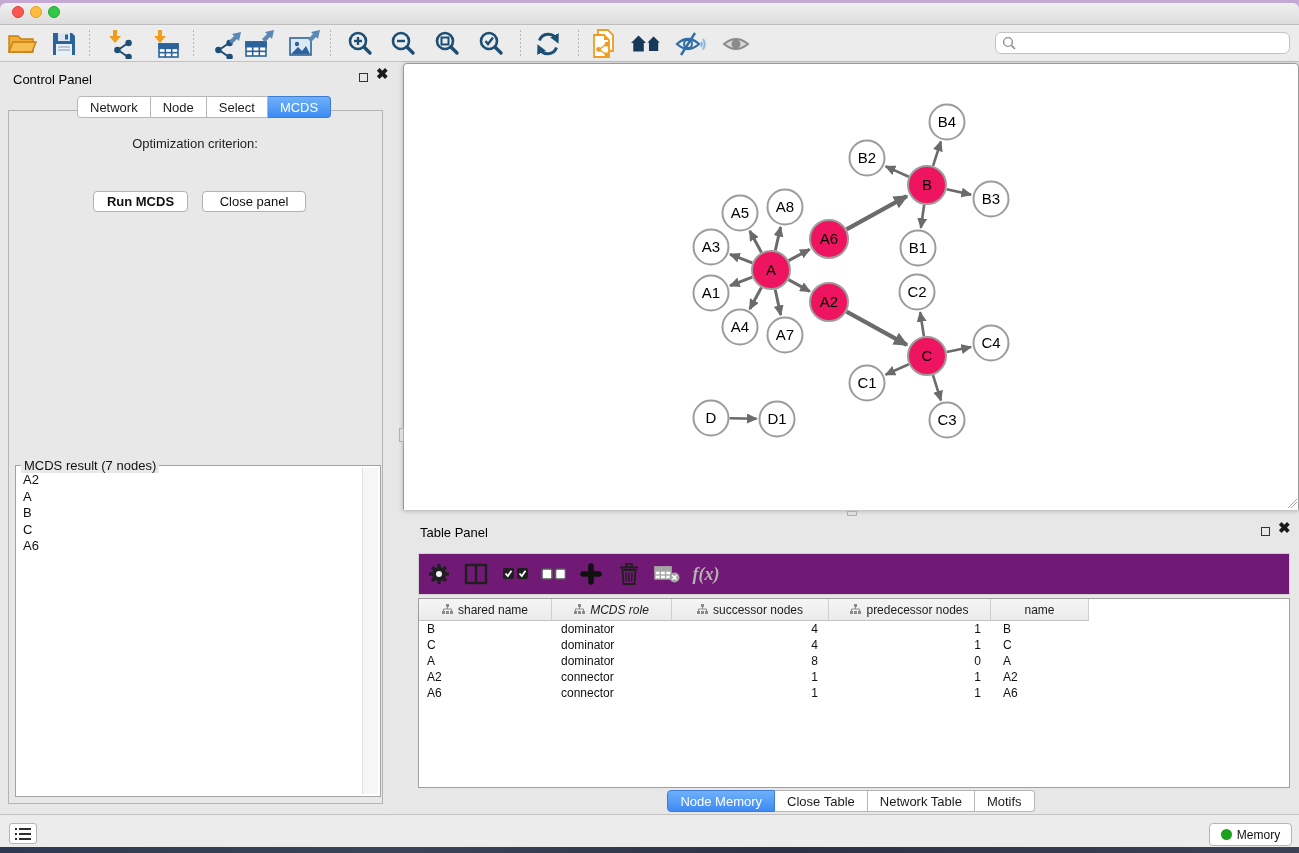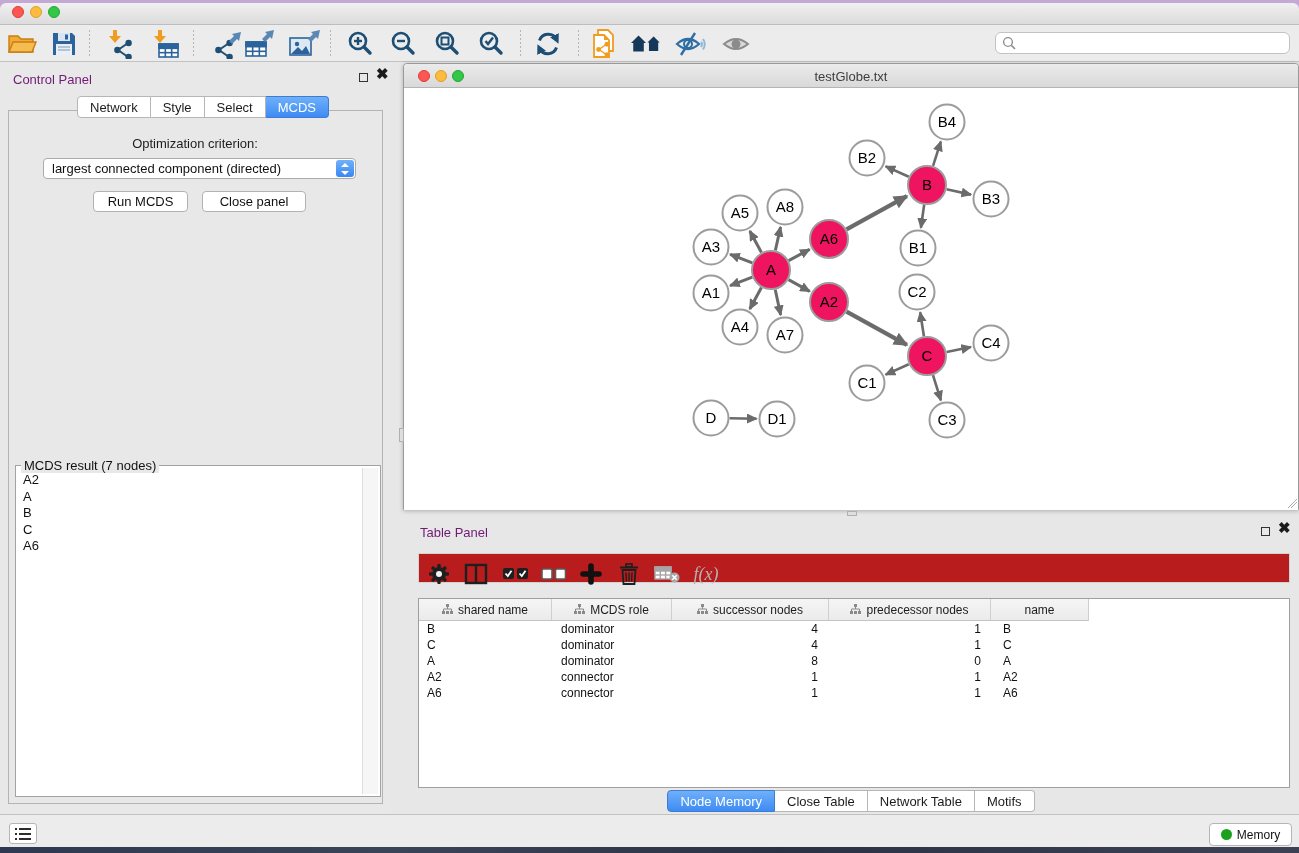--- a/index.html
+++ b/index.html
@@ -17,57 +17,57 @@
 .tl.green { background:#33c748; border:1px solid #23a532; }
 #titlebar .title { position:absolute; width:100%; text-align:center; top:4px; font-size:13px; color:#3e3e3e; }
 
 #toolbar { left:0; top:25px; width:1299px; height:37px; background:#ececec; border-bottom:1px solid #c2c2c2; }
 .tb-icon { position:absolute; top:4px; width:32px; height:30px; display:flex; align-items:center; justify-content:center; }
 .tb-sep { position:absolute; top:5px; width:1px; height:26px; background-image:linear-gradient(#b5b5b5 50%, transparent 50%); background-size:1px 4px; }
 #searchbox { position:absolute; left:995px; top:7px; width:295px; height:22px; background:#fff; border:1px solid #c3c3c3; border-radius:6px; display:flex; align-items:center; padding-left:6px; }
 #searchbox input { border:none; outline:none; flex:1; font-size:12px; background:transparent; }
 
 #control-panel { left:0; top:62px; width:390px; height:758px; background:#e8e8e8; }
-.panel-title { position:absolute; font-size:13px; color:#701a75; }
+.panel-title { position:absolute; font-size:13px; color:#000000; }
 .win-btn { position:absolute; font-size:12px; color:#1a1a1a; line-height:12px; }
 .float-btn { width:9px; height:9px; border:1.5px solid #333; }
 .close-btn { font-weight:bold; font-size:15px; }
 #cp-body { position:absolute; left:8px; top:48px; width:375px; height:694px; border:1px solid #b4b4b4; }
 #cp-tabs { position:absolute; left:77px; top:34px; height:22px; display:flex; z-index:3; }
 .seg-tab { height:22px; display:flex; align-items:center; justify-content:center; font-size:13px; background:#fff; border:1px solid #b6b6b6; border-left:none; color:#1c1c1c; padding:0 12px; }
 .seg-tab.first { border-left:1px solid #b6b6b6; border-radius:4px 0 0 4px; }
 .seg-tab.last { border-radius:0 4px 4px 0; }
 .seg-tab.active { background:linear-gradient(#6fb0f9,#3d8bf4); color:#fff; border-color:#3d7cd0; }
 #opt-label { position:absolute; left:0; top:74px; width:100%; text-align:center; font-size:13px; color:#1d1d1d; }
 #dropdown { position:absolute; left:43px; top:96px; width:313px; height:21px; background:#fff; border:1px solid #ababab; border-radius:4px; }
 #dropdown .dd-text { position:absolute; left:8px; top:2px; font-size:13px; color:#111; }
 #dropdown .dd-spinner { position:absolute; right:1px; top:1px; width:18px; height:17px; background:linear-gradient(#70b1f9,#3a87f3); border-radius:3px; }
 .chev { position:absolute; left:4.5px; width:0; height:0; border-left:4.5px solid transparent; border-right:4.5px solid transparent; }
 .chev.up { top:2.5px; border-bottom:4.5px solid #fff; }
 .chev.down { bottom:2.5px; border-top:4.5px solid #fff; }
 .cp-btn { position:absolute; top:129px; height:21px; background:#fff; border:1px solid #b2b2b2; border-radius:4px; font-size:13px; color:#111; font-family:"Liberation Sans",sans-serif; }
-#run-btn { left:93px; width:95px; }
+#run-btn { left:93px; width:95px;font-weight:bold; }
 #closepanel-btn { left:202px; width:104px; }
 
 #groupbox { position:absolute; left:15px; top:403px; width:366px; height:332px; border:1px solid #a3a3a3; background:#fff; }
 #groupbox .legend { position:absolute; left:5px; top:-8px; background:#e8e8e8; font-size:13px; color:#111; padding:0 3px; }
 #mcds-list { position:absolute; left:2px; top:6px; font-size:13px; color:#111; line-height:16.5px; padding-left:5px; }
 #gb-track { position:absolute; right:2px; top:2px; bottom:2px; width:16px; background:#f6f6f6; border-left:1px solid #dedede; }
 
 #net-window { left:403px; top:63px; width:896px; height:447px; background:#fff; border:1px solid #9a9a9a; border-radius:4px 4px 0 0; box-shadow:0 1px 4px rgba(0,0,0,.25); }
 #nw-titlebar { position:absolute; left:0; top:0; width:100%; height:24px; background:linear-gradient(#ebebeb,#d9d9d9); border-bottom:1px solid #b4b4b4; border-radius:4px 4px 0 0; }
 #nw-titlebar .title { position:absolute; width:100%; text-align:center; top:5px; font-size:13px; color:#3e3e3e; }
 #nw-content { position:absolute; left:0; top:25px; width:894px; height:421px; background:#fff; overflow:hidden; }
 #resize-corner { position:absolute; right:1px; bottom:1px; width:12px; height:12px;
   background:linear-gradient(135deg, transparent 0 50%, #aaa 50% 54%, transparent 54% 62%, #aaa 62% 66%, transparent 66% 74%, #aaa 74% 78%, transparent 78%); }
 .notch-left { position:absolute; left:-5px; top:364px; width:5px; height:14px; background:#dedede; border:1px solid #b0b0b0; }
 .notch-bottom { position:absolute; left:443px; bottom:-7px; width:10px; height:5px; background:#dedede; border:1px solid #b0b0b0; }
 
 #table-panel { left:403px; top:520px; width:896px; height:296px; }
-#tp-toolbar { position:absolute; left:15px; top:33px; width:872px; height:30px; background:#b91c1c; border:1px solid #d2d2d2; }
+#tp-toolbar { position:absolute; left:15px; top:33px; width:872px; height:42px; background:#701a75; border:1px solid #d2d2d2;font-weight:bold; }
 .tp-icon { position:absolute; top:5px; width:30px; height:30px; display:flex; align-items:center; justify-content:center; }
 #tp-table { position:absolute; left:15px; top:78px; width:872px; height:190px; background:#fff; border:1px solid #9f9f9f; }
 #tp-header { position:absolute; left:0; top:0; height:22px; display:flex; }
 .th { height:22px; background:linear-gradient(#f5f5f5,#ebebeb); border-right:1px solid #cfcfcf; border-bottom:1px solid #c4c4c4; display:flex; align-items:center; justify-content:center; font-size:12px; color:#1c1c1c; gap:5px; }
 #tp-rows { position:absolute; left:0; top:22px; width:100%; }
 .tr { display:flex; height:16px; font-size:12px; color:#111; align-items:center; }
 .td { height:16px; line-height:16px; white-space:nowrap; }
 
 #tp-tabs { position:absolute; left:0; top:270px; width:100%; display:flex; justify-content:center; }
 
@@ -262,54 +262,41 @@
   </div>
 </div>
 
 <div id="control-panel" class="abs">
   <div class="panel-title" style="left:13px; top:10px">Control Panel</div>
   <span class="win-btn float-btn" style="left:359px; top:11px"></span>
   <span class="win-btn close-btn" style="left:376px; top:6px">✖</span>
   <div id="cp-body"></div>
   <div id="cp-tabs">
       <div class="seg-tab first">Network</div>
-      <div class="seg-tab">Style</div>
+      <div class="seg-tab">Node</div>
       <div class="seg-tab">Select</div>
       <div class="seg-tab last active">MCDS</div>
     </div>
   <div id="opt-label">Optimization criterion:</div>
-  <div id="dropdown">
-    <span class="dd-text">largest connected component (directed)</span>
-    <span class="dd-spinner">
-        <span class="chev up"></span>
-        <span class="chev down"></span>
-      </span>
-  </div>
   <button class="cp-btn" id="run-btn">Run MCDS</button>
   <button class="cp-btn" id="closepanel-btn">Close panel</button>
   <div id="groupbox">
     <span class="legend">MCDS result (7 nodes)</span>
     <div id="mcds-list">
         <div>A2</div>
         <div>A</div>
         <div>B</div>
         <div>C</div>
         <div>A6</div>
       </div>
     <div id="gb-track"></div>
   </div>
 </div>
 
 <div id="net-window" class="abs">
-  <div id="nw-titlebar">
-    <span class="tl red" style="left:14px; top:6px"></span>
-    <span class="tl yellow" style="left:31px; top:6px"></span>
-    <span class="tl green" style="left:48px; top:6px"></span>
-    <div class="title">testGlobe.txt</div>
-  </div>
   <div id="nw-content">
     <svg id="graph" width="894" height="421">
         <defs>
           <marker id="arr" viewBox="0 0 12 11" refX="10.5" refY="5.5" markerWidth="11" markerHeight="10" orient="auto" markerUnits="userSpaceOnUse">
             <path d="M0,0 L12,5.5 L0,11 Z" fill="#6b6b6b"></path>
           </marker>
   <marker id="arrBig" viewBox="0 0 12 11" refX="10.5" refY="5.5" markerWidth="15" markerHeight="13.5" orient="auto" markerUnits="userSpaceOnUse">
             <path d="M0,0 L12,5.5 L0,11 Z" fill="#6b6b6b"></path>
           </marker>
         </defs>
@@ -516,21 +503,21 @@
                 <rect x="4" y="0" width="3" height="3"></rect>
                 <rect x="0" y="7" width="3" height="3"></rect>
                 <rect x="4" y="7" width="3" height="3"></rect>
                 <rect x="8" y="7" width="3" height="3"></rect>
                 <path d="M5.5,3 L5.5,5 M1.5,7 L1.5,5 L9.5,5 L9.5,7" stroke="#8a8a8a" fill="none"></path>
               </g>
             </svg>
           </span>
           <span>shared name</span>
         </div>
-        <div class="th" style="width: 120px;">
+        <div class="th" style="width: 120px; font-style: italic;">
           <span style="display: flex;">
             <svg width="11" height="11" viewBox="0 0 11 11">
               <g fill="#8a8a8a">
                 <rect x="4" y="0" width="3" height="3"></rect>
                 <rect x="0" y="7" width="3" height="3"></rect>
                 <rect x="4" y="7" width="3" height="3"></rect>
                 <rect x="8" y="7" width="3" height="3"></rect>
                 <path d="M5.5,3 L5.5,5 M1.5,7 L1.5,5 L9.5,5 L9.5,7" stroke="#8a8a8a" fill="none"></path>
               </g>
             </svg>

